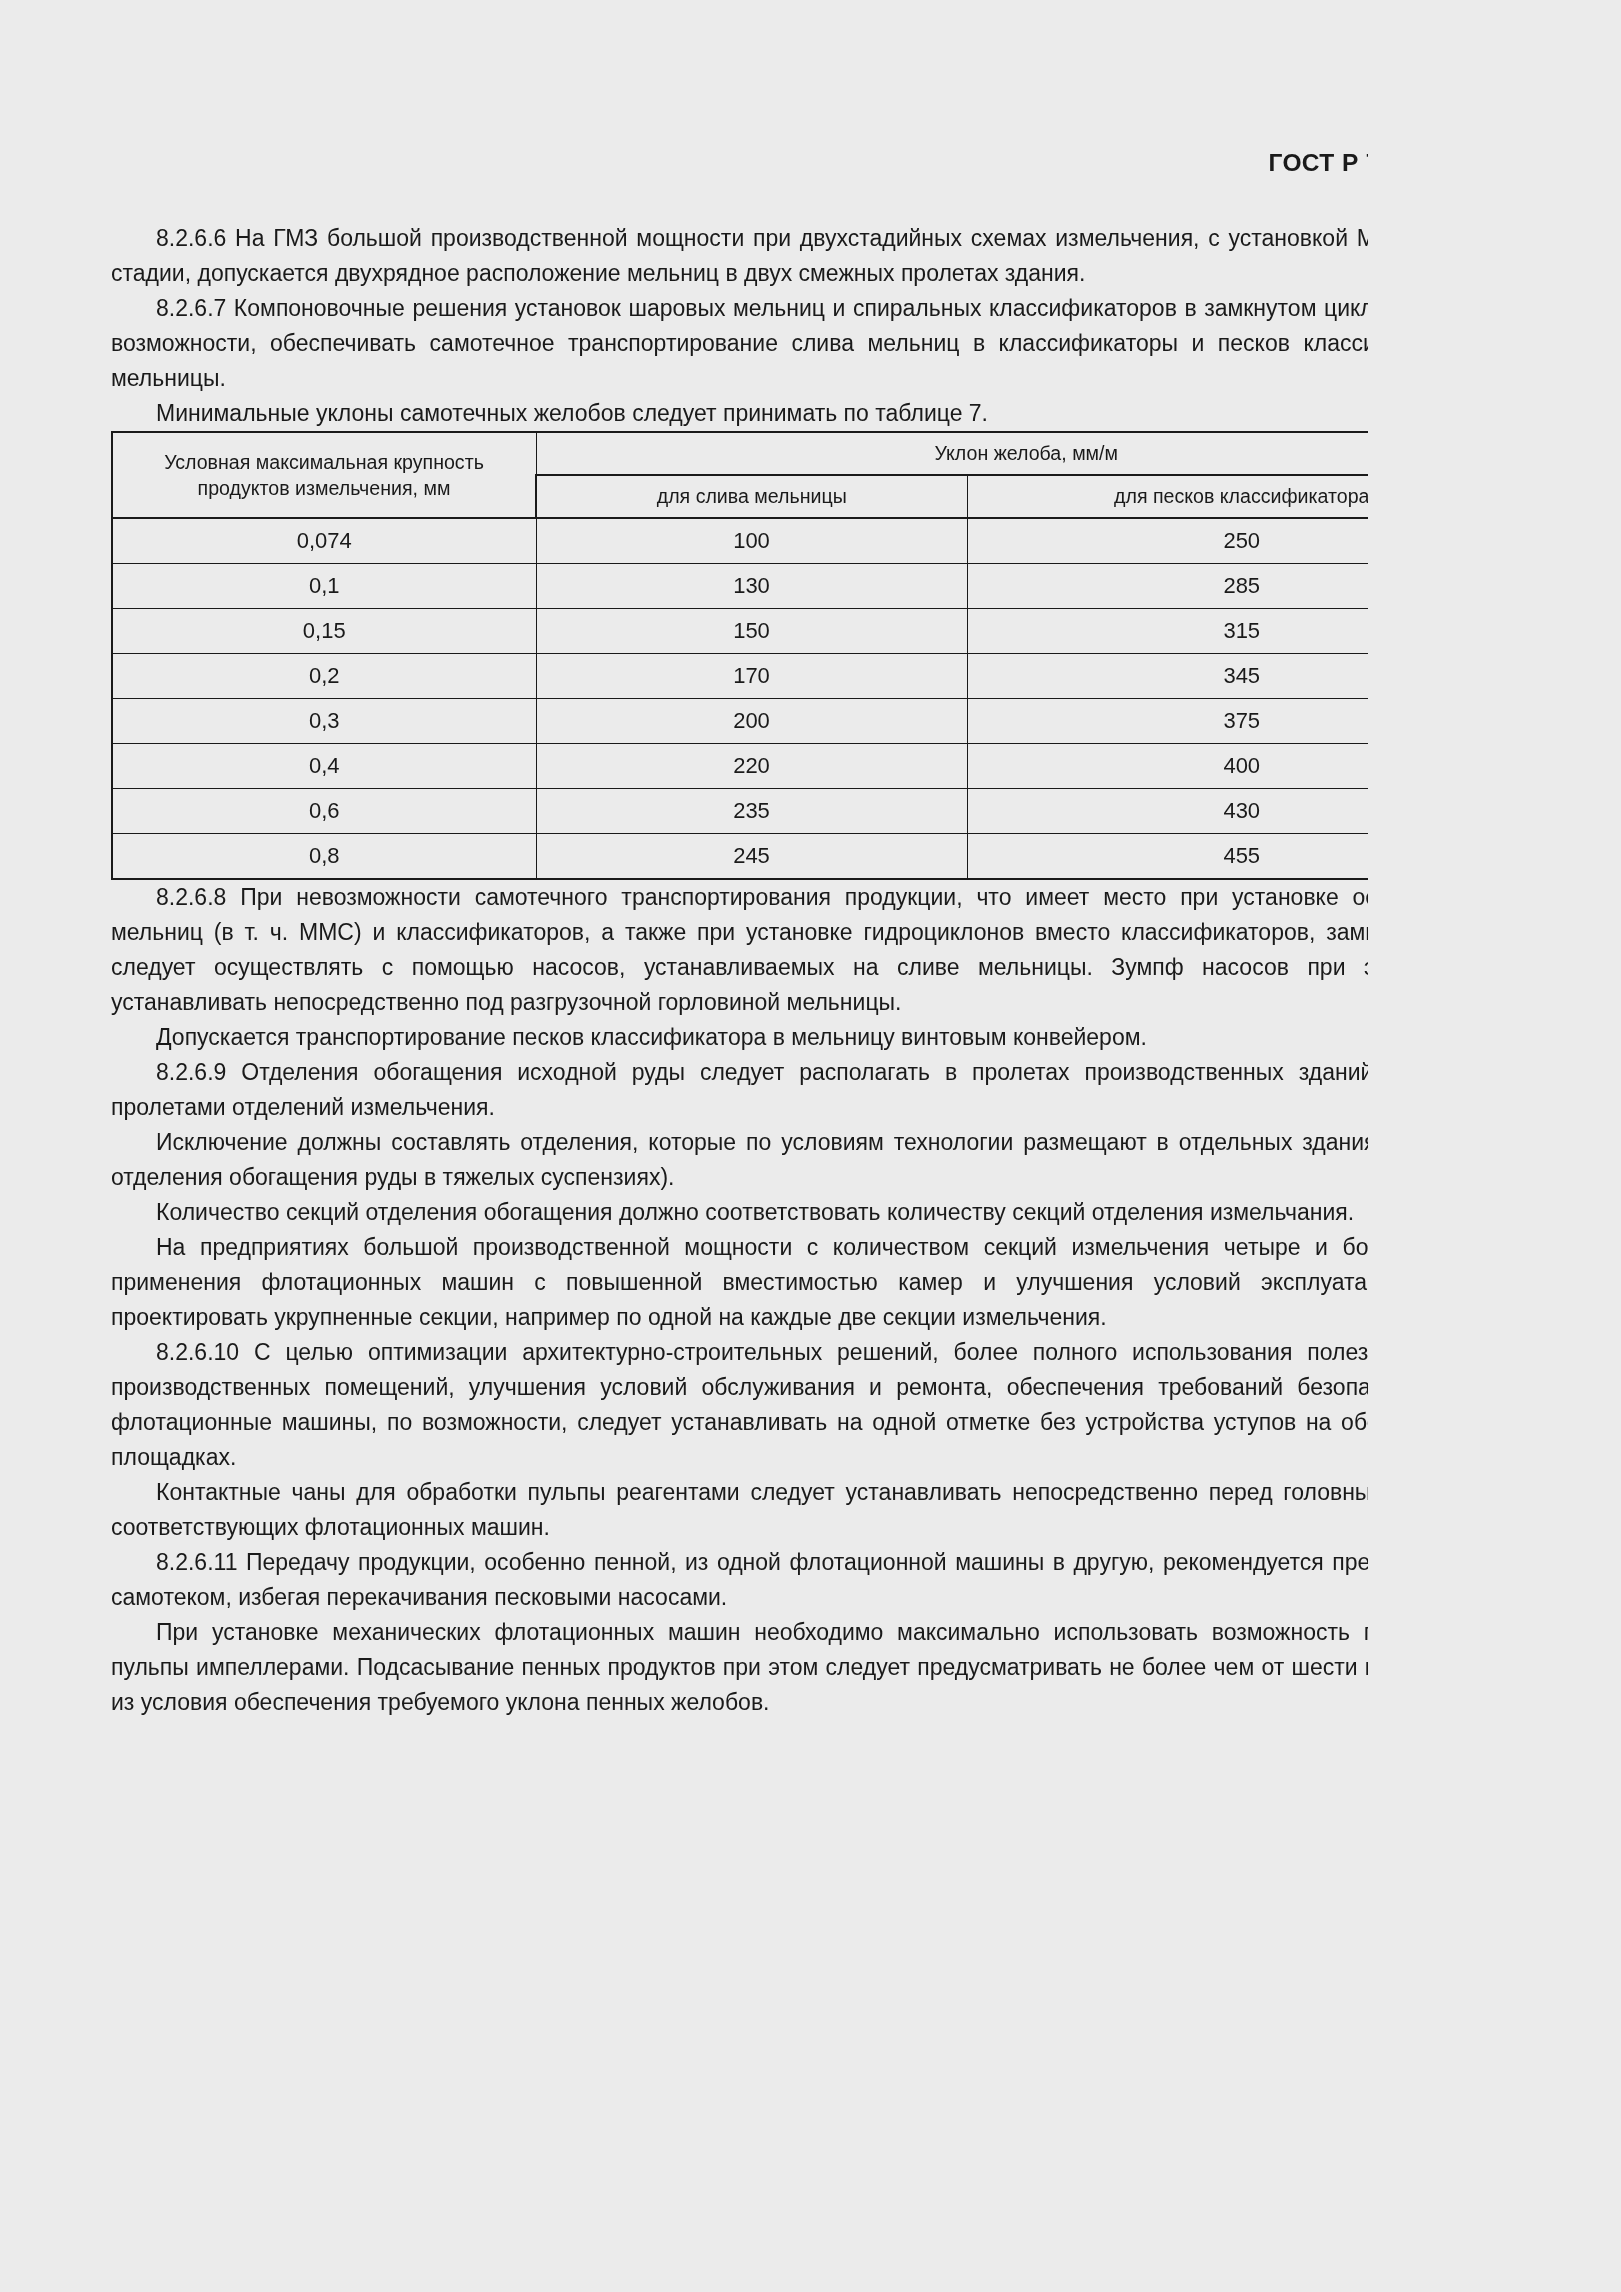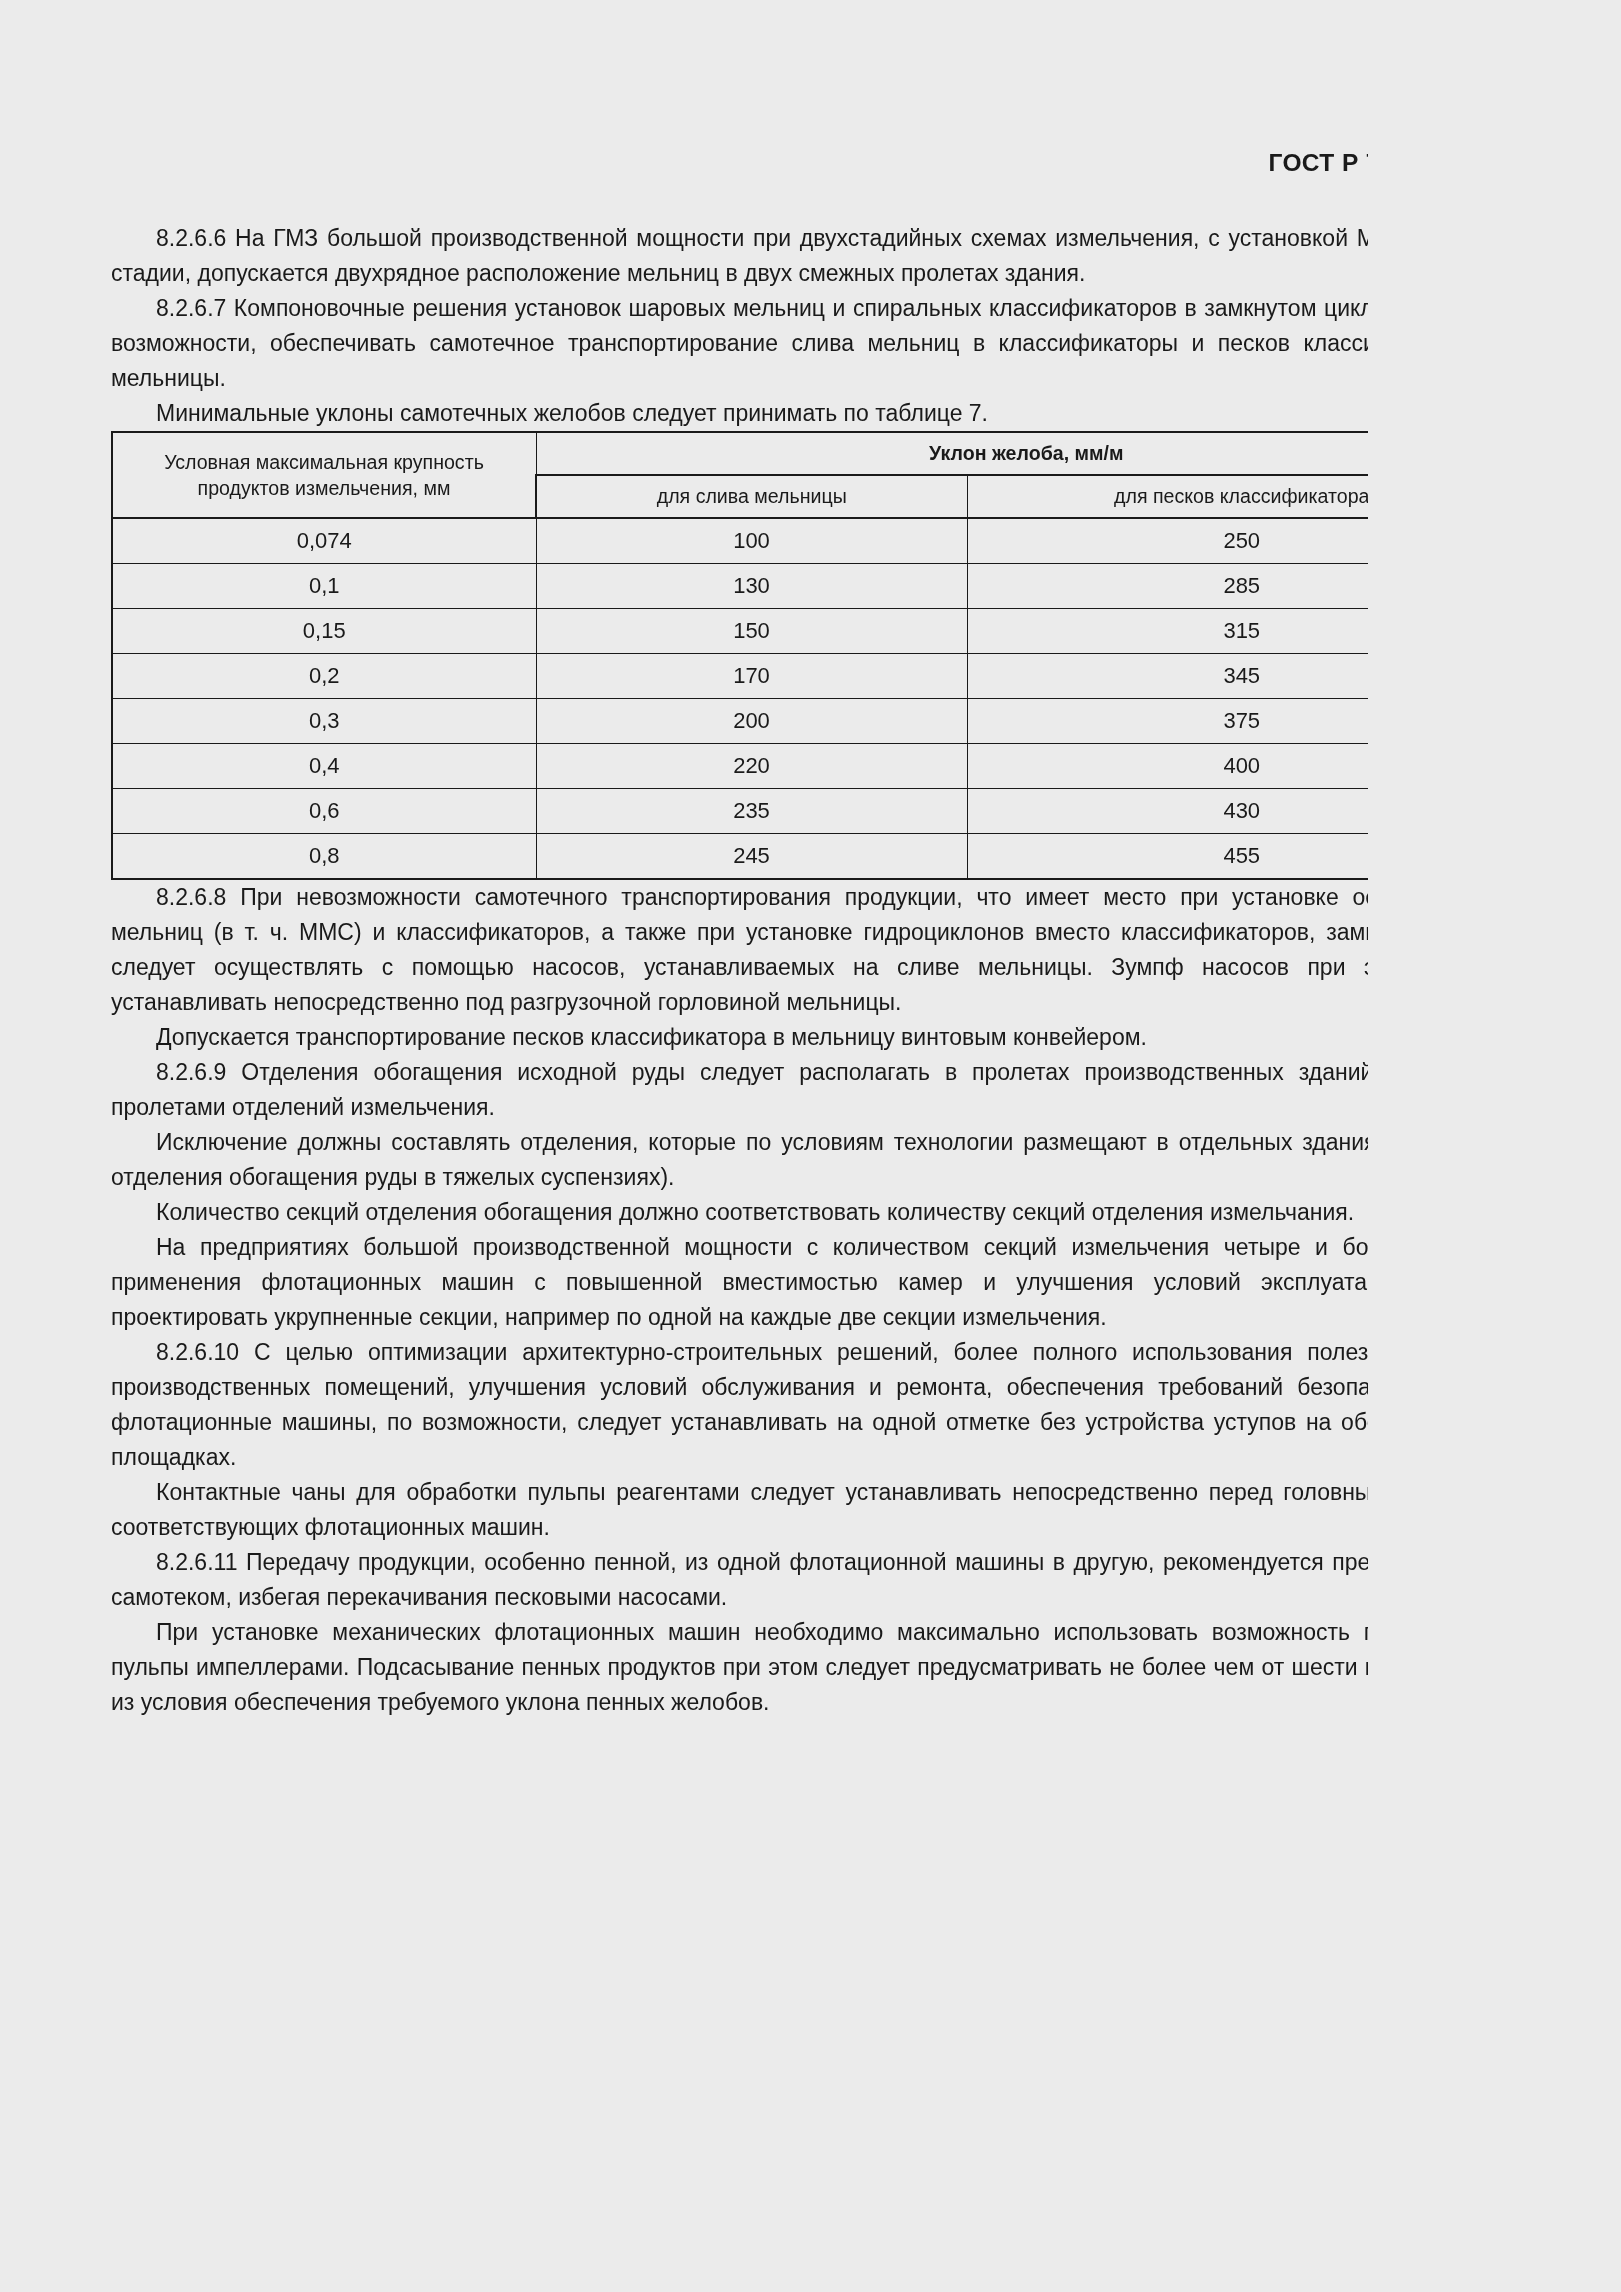--- a/index.html
+++ b/index.html
@@ -87,21 +87,20 @@
     line-height: 26.5px;
   }
   table.gost-table thead th {
     font-size: 19.6px;
   }
   table.gost-table .th-stub {
     height: 82px;
   }
   table.gost-table .th-span {
     height: 41px;
-    font-weight: bold;
   }
   table.gost-table .th-sub {
     height: 41px;
   }
   table.gost-table tbody td {
     height: 44px;
     font-size: 22px;
   }
   table.gost-table thead tr:first-child th {
     border-top-width: 2px;

